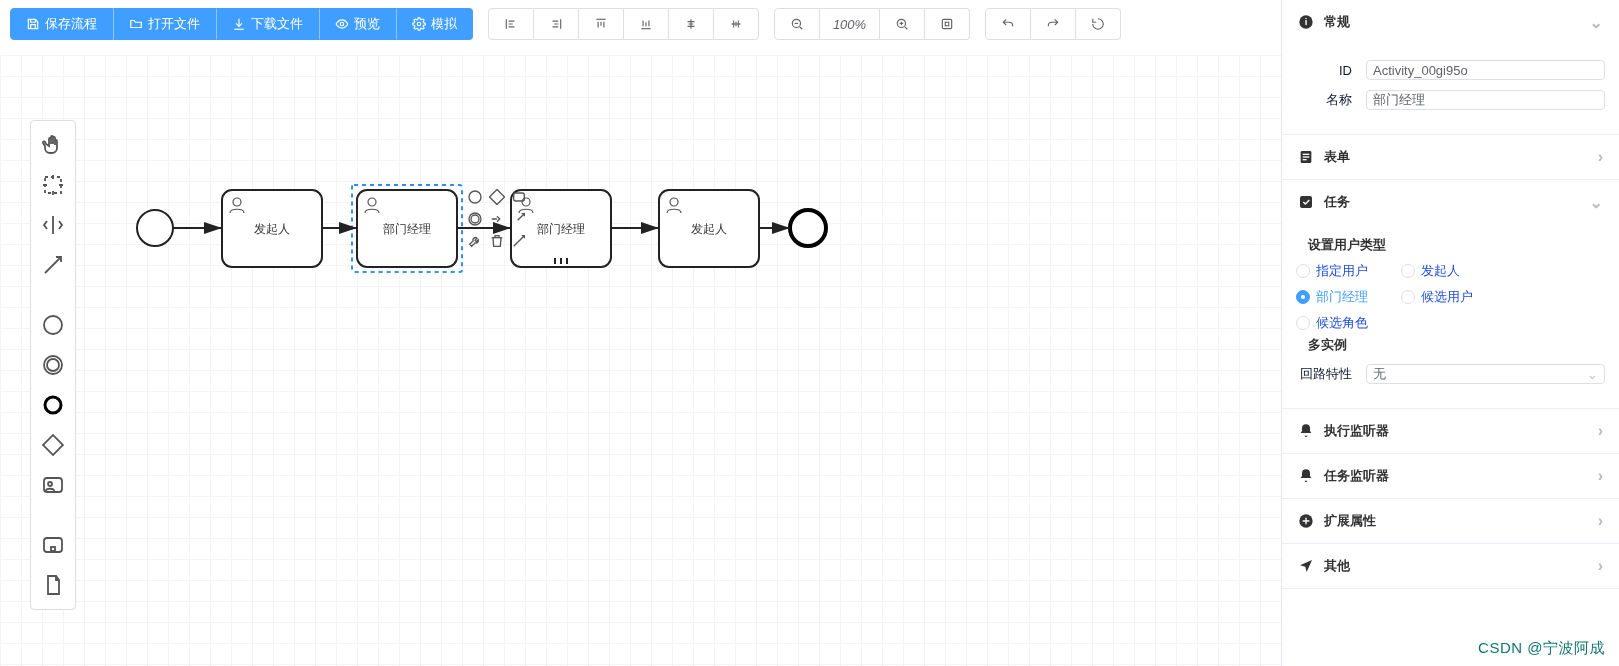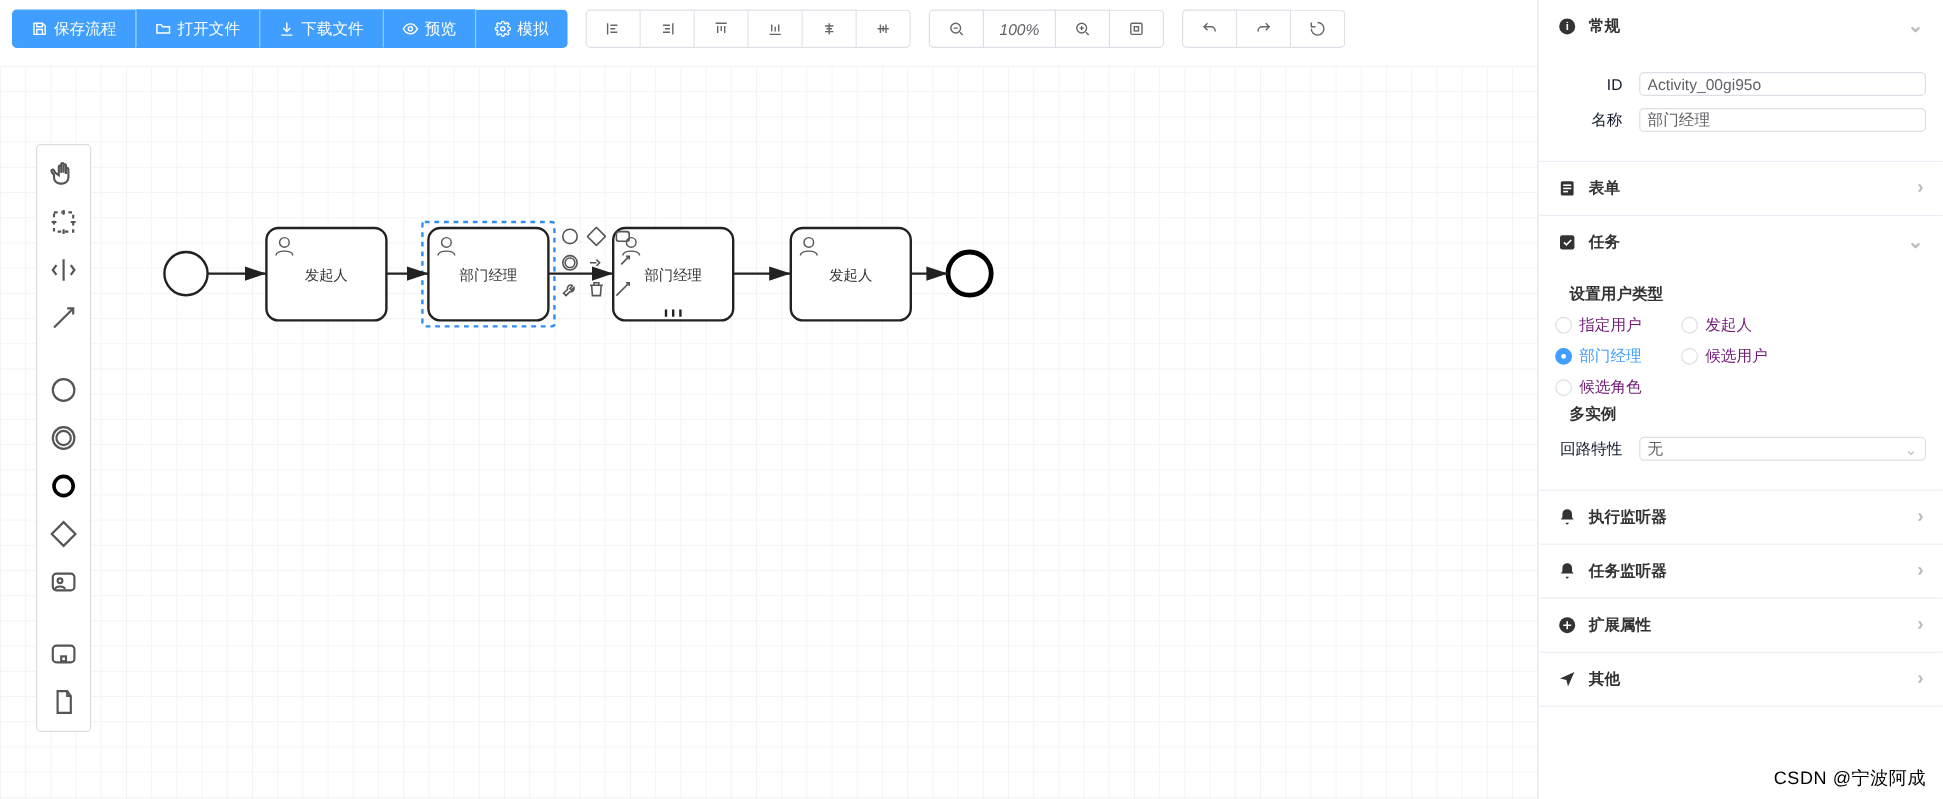--- a/index.html
+++ b/index.html
@@ -124,29 +124,29 @@
     .sec-body { padding: 6px 14px 14px; }
     .form-row { display:flex; align-items:center; margin:10px 0; }
     .form-row > label { width:70px; text-align:right; padding-right:14px; color:#0f172a; font-size:13px; }
     .form-row input, .form-row .select {
       flex:1; height:20px; border:1px solid #dcdfe6; border-radius:4px;
       padding:0 6px; font-size:13px; color:#606266; background:#fff;
       display:flex; align-items:center; justify-content:space-between;
     }
     .sub-title { font-weight:600; margin:6px 12px 8px; color:#333; }
     .radio-row { display:flex; flex-wrap:wrap; row-gap:8px; }
-    .radio { display:flex; align-items:center; gap:6px; min-width:105px; cursor:pointer; color:#701a75; font-size:13px; }
+    .radio { display:flex; align-items:center; gap:6px; min-width:105px; cursor:pointer; color:#1d4ed8; font-size:13px; }
     .radio .dot{ width:14px;height:14px;border-radius:50%;border:1px solid #dcdfe6;position:relative; }
     .radio.checked{ color:#409eff; }
     .radio.checked .dot{ border-color:#409eff; background:#409eff; }
     .radio.checked .dot::after{content:"";position:absolute;inset:4px;background:#fff;border-radius:50%;}
     .sec-head svg{width:16px;height:16px;}
 
     
-    .watermark{position:absolute;right:14px;bottom:8px;color:#000000;font-size:15px;letter-spacing:.5px;pointer-events:none;text-align:center;}
+    .watermark{position:absolute;right:14px;bottom:8px;color:#0f766e;font-size:15px;letter-spacing:.5px;pointer-events:none;text-align:center;}
   </style>
 </head>
 <body>
 
 <div class="toolbar">
   <div class="btn-group">
     <button class="tbtn primary">
       <svg viewBox="0 0 24 24" fill="none" stroke="currentColor" stroke-width="2">
           <path d="M4 4h12l4 4v12H4z"></path>
           <path d="M8 4v5h8V4"></path>

